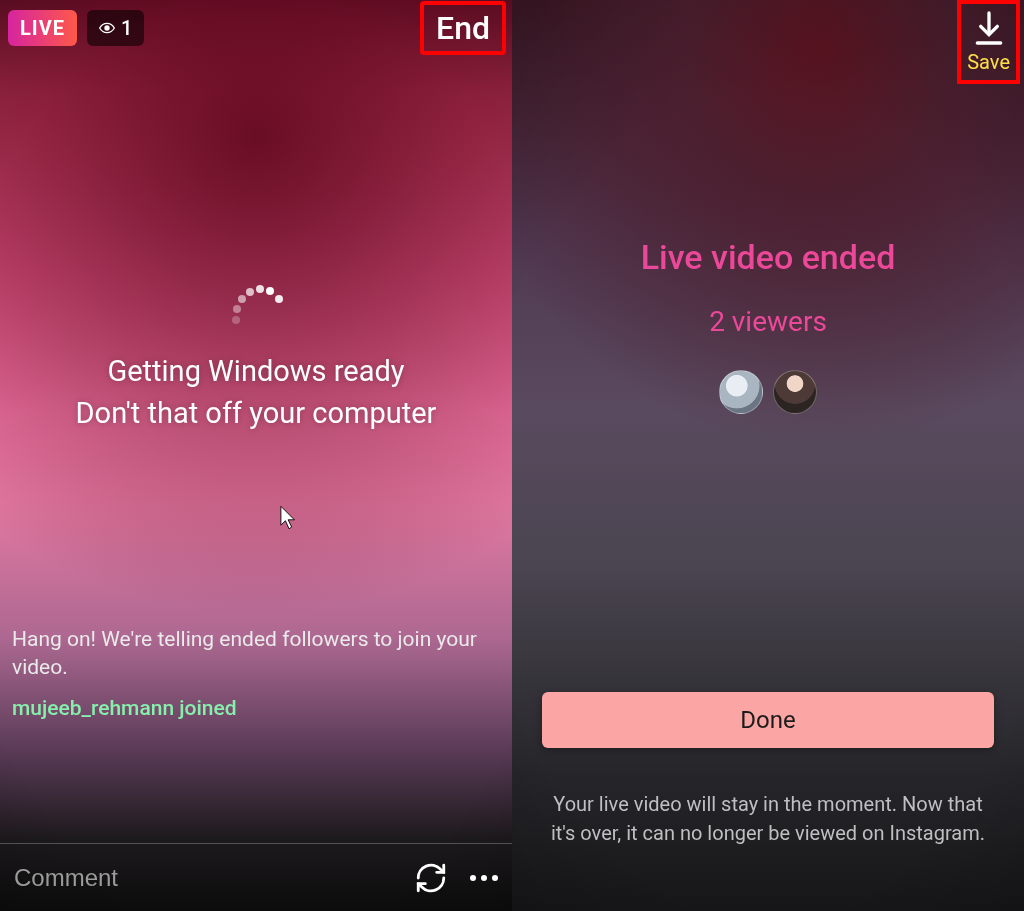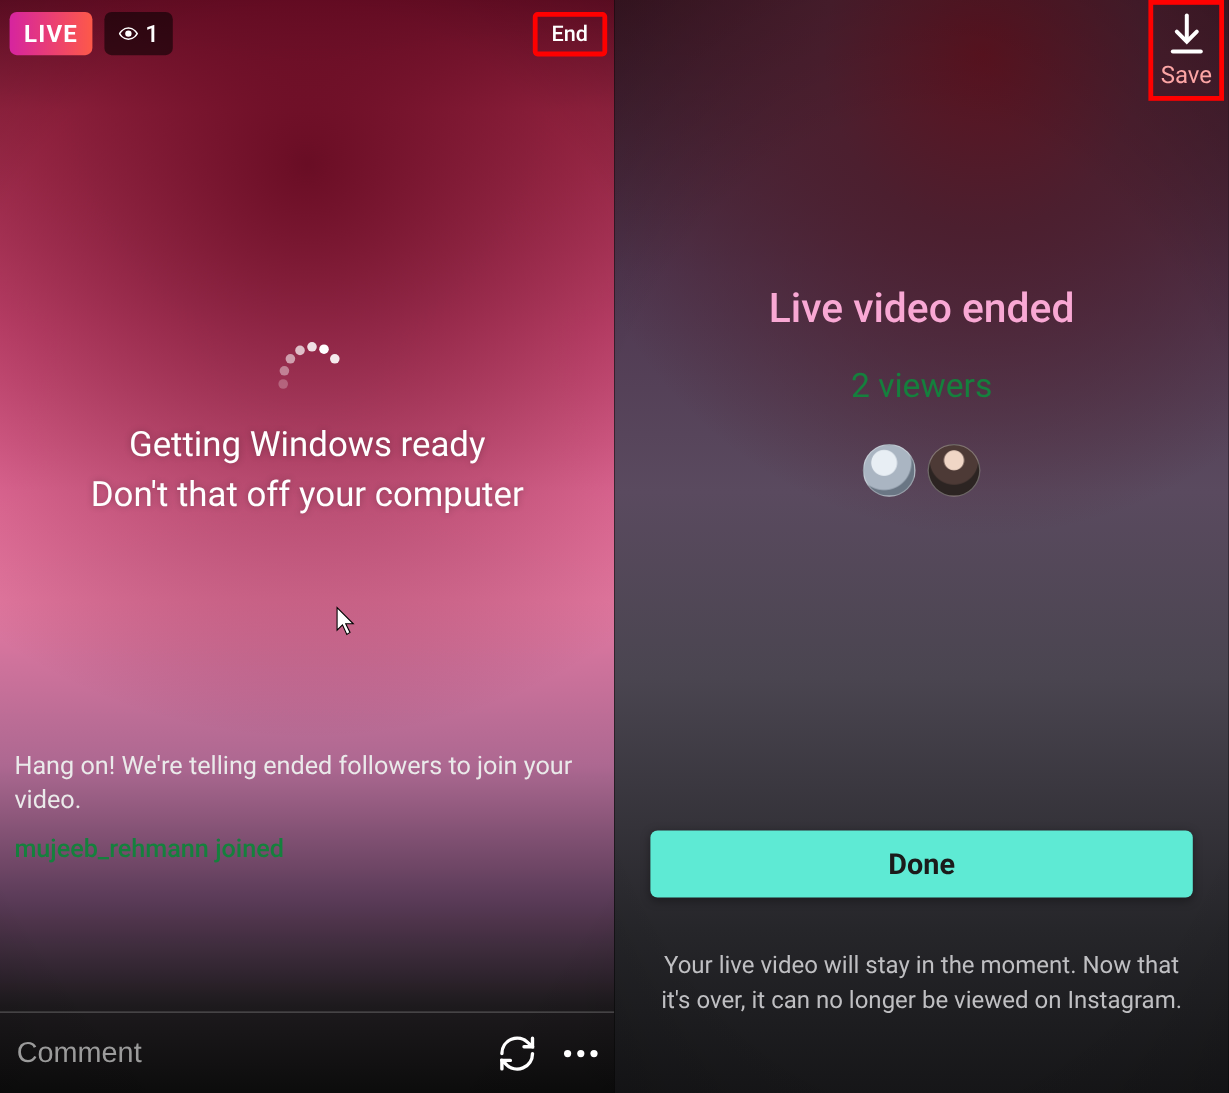--- a/index.html
+++ b/index.html
@@ -28,42 +28,42 @@
   }
   .viewers-badge {
     display:flex; align-items:center; gap:6px;
     background:rgba(0,0,0,0.55); color:#fff;
     font-size:20px; font-weight:500;
     padding:6px 12px; border-radius:6px; margin-left:10px;
   }
   .eye-icon { width:16px; height:16px; }
   .end-button {
     margin-left:auto;
-    color:#fff; font-size:18px; font-weight:500;
+    color:#fff; font-size:32px; font-weight:500;
     padding:6px 14px; border-radius:2px; cursor:pointer;
   }
   .highlight-box { outline:4px solid #ff0000; outline-offset:-2px; }
 
   .spinner { position:absolute; left:50%; top:285px; transform:translateX(-50%); width:60px; height:60px; }
   .spinner .dot { position:absolute; width:8px; height:8px; border-radius:50%; background:#fff; }
 
   .windows-text {
     position:absolute; left:0; right:0; top:350px; text-align:center;
     color:#fff; font-size:29px; line-height:1.45; font-weight:400;
     text-shadow:0 0 6px rgba(0,0,0,0.25);
   }
 
   .cursor { position:absolute; left:280px; top:505px; width:18px; height:26px; }
 
   .status-block {
     position:absolute; left:12px; right:12px; top:625px;
     color:#eaeaea; font-size:21px; line-height:1.35;
   }
   .status-block .msg { margin-bottom:12px; }
-  .status-block .joined { color:#15803d; font-weight:500; margin-top:6px; }
+  .status-block .joined { color:#86efac; font-weight:500; margin-top:6px; }
 
   .comment-row {
     position:absolute; left:0; right:0; bottom:0; height:68px;
     border-top:1px solid rgba(255,255,255,0.25);
     display:flex; align-items:center; padding:0 14px;justify-content:center;
   }
   .comment-input {
     flex:1; background:transparent; border:none; outline:none;
     color:#bdbdbd; font-size:24px;
   }
@@ -83,46 +83,46 @@
     position:absolute; inset:0;
     background: radial-gradient(140% 110% at 50% 55%, rgba(0,0,0,0) 40%, rgba(0,0,0,0.6) 100%);
   }
 
   .save-wrap {
     position:absolute; top:2px; right:6px;
     display:flex; flex-direction:column; align-items:center;
     padding:6px 8px 8px; cursor:pointer;
   }
   .save-wrap svg { width:40px; height:40px; }
-  .save-wrap .lbl { color:#fca5a5; font-size:20px; margin-top:2px; }
+  .save-wrap .lbl { color:#fde047; font-size:20px; margin-top:2px; }
 
   .ended-title {
     position:absolute; left:0; right:0; top:237px; text-align:center;
-    color:#f9a8d4; font-size:34px; font-weight:500;
+    color:#ec4899; font-size:34px; font-weight:500;
   }
   .ended-sub {
     position:absolute; left:0; right:0; top:305px; text-align:center;
-    color:#15803d; font-size:28px;
+    color:#ec4899; font-size:28px;
   }
   .avatars {
     position:absolute; left:0; right:0; top:370px;
     display:flex; justify-content:center; gap:10px;
   }
   .avatar {
     width:44px; height:44px; border-radius:50%;
     border:1px solid rgba(255,255,255,0.3);
     background:#777; background-size:cover;
   }
   .avatar.a1 { background: radial-gradient(circle at 40% 35%, #e8eef4 0 28%, #aab5c2 30% 60%, #6a7684 62% 100%); }
   .avatar.a2 { background: radial-gradient(circle at 50% 30%, #f0d6c6 0 22%, #4d3a36 24% 55%, #2c2422 57% 100%); }
 
   .done-button {
     position:absolute; left:30px; right:30px; top:692px; height:56px;
-    background:#5eead4; border-radius:6px; display:flex; align-items:center; justify-content:center;
-    color:#1b1b1b; font-size:24px; font-weight:700; cursor:pointer;
+    background:#fca5a5; border-radius:6px; display:flex; align-items:center; justify-content:center;
+    color:#1b1b1b; font-size:24px; font-weight:400; cursor:pointer;
     box-shadow:0 2px 8px rgba(0,0,0,0.35);
   }
 
   .ended-footnote {
     position:absolute; left:34px; right:34px; top:790px;
     text-align:center; color:#bfbfc2; font-size:20px; line-height:1.45;
   }
 </style>
 </head>
 <body>

